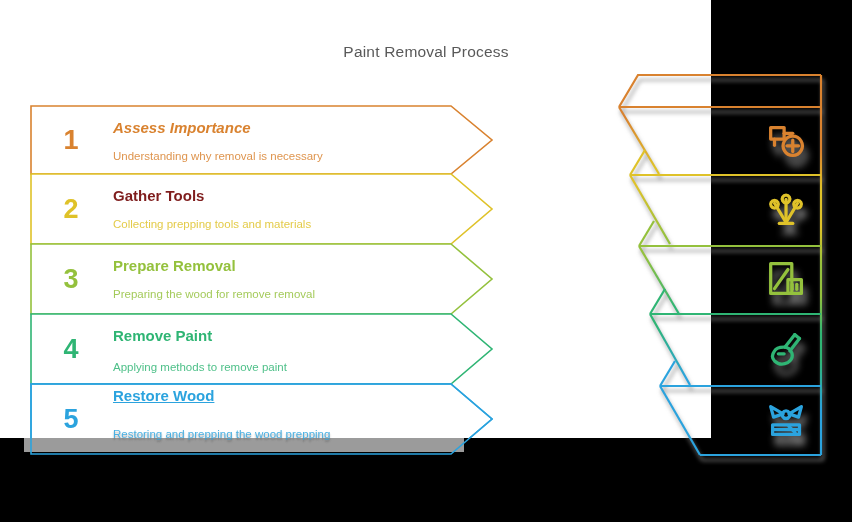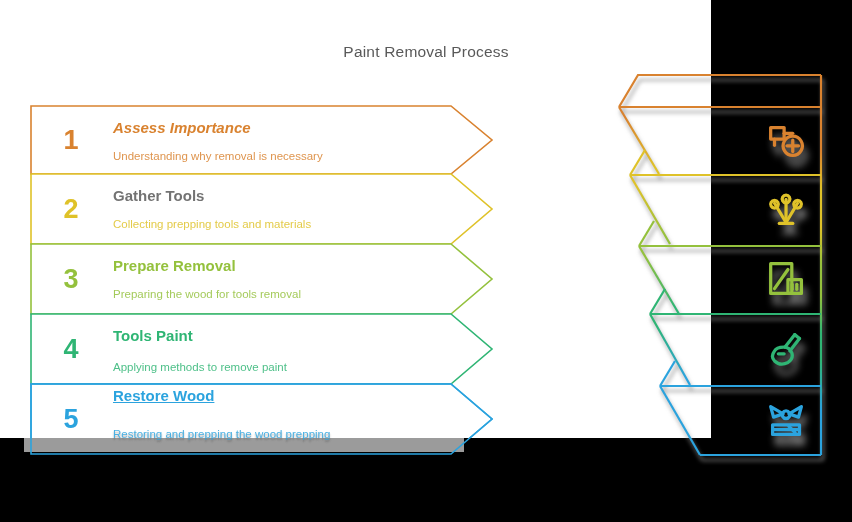--- a/index.html
+++ b/index.html
@@ -126,26 +126,26 @@
         <path d="M13.5,15.3 l3.2,3.2"></path>
       </g>
     </svg>
   <div class="text-layer">
     <div class="main-title">Paint Removal Process</div>
     <div id="rows">
         <div class="step-number" style="top: 106px; height: 68px; color: rgb(217, 130, 47);">1</div>
         <div class="step-title" style="top: 119px; color: rgb(217, 130, 47); font-style: italic;">Assess Importance</div>
         <div class="step-desc" style="top: 149px; color: rgb(217, 130, 47);">Understanding why removal is necessary</div>
         <div class="step-number" style="top: 174px; height: 70px; color: rgb(223, 194, 41);">2</div>
-        <div class="step-title" style="top: 187px; color: #737373;">Gather Tools</div>
+        <div class="step-title" style="top: 187px; color: #7f1d1d;">Gather Tools</div>
         <div class="step-desc" style="top: 217px; color: rgb(223, 194, 41);">Collecting prepping tools and materials</div>
         <div class="step-number" style="top: 244px; height: 70px; color: rgb(148, 193, 61);">3</div>
         <div class="step-title" style="top: 257px; color: rgb(148, 193, 61);">Prepare Removal</div>
-        <div class="step-desc" style="top: 287px; color: rgb(148, 193, 61);">Preparing the wood for tools removal</div>
+        <div class="step-desc" style="top: 287px; color: rgb(148, 193, 61);">Preparing the wood for remove removal</div>
         <div class="step-number" style="top: 314px; height: 70px; color: rgb(47, 181, 116);">4</div>
-        <div class="step-title" style="top: 327px; color: rgb(47, 181, 116);">Tools Paint</div>
+        <div class="step-title" style="top: 327px; color: rgb(47, 181, 116);">Remove Paint</div>
         <div class="step-desc" style="top: 360px; color: rgb(47, 181, 116);">Applying methods to remove paint</div>
         <div class="step-number" style="top: 384px; height: 70px; color: rgb(43, 163, 222);">5</div>
         <div class="step-title" style="top: 387px; color: rgb(43, 163, 222); text-decoration: underline;">Restore Wood</div>
         <div class="step-desc desc-last" style="top: 427px; color: rgb(43, 163, 222);">Restoring and prepping the wood prepping</div>
       </div>
   </div>
 </div>
 
 </body></html>

